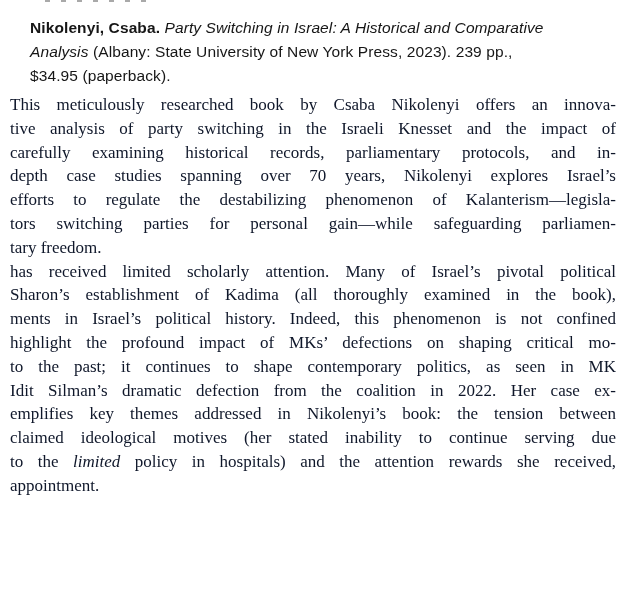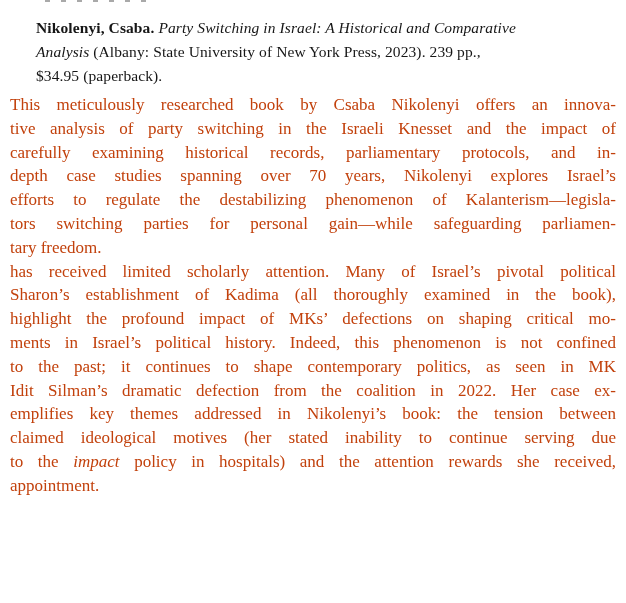--- a/index.html
+++ b/index.html
@@ -24,38 +24,37 @@
   .remnant i {
     display: block;
     width: 5px; height: 3px;
     background: #a9a9a9;
   }
   
   .citation {
     position: absolute;
     left: 30px; top: 16px;
     width: 566px;
-    font-family: Liberation Serif, serif;
+    font-family: Liberation Sans, sans-serif;
     font-size: 15.5px;
     line-height: 24px;
     color: #161616;
     letter-spacing: 0.1px;
-    margin-left: 6px;
   }
   .cit-line { white-space: nowrap; }
   .bold { font-weight: bold; }
   .italic { font-style: italic; }
   
   .review {
     position: absolute;
     left: 10px; top: 93px;
     width: 606px;
     font-size: 17px;
     line-height: 23.8px;
-    color: #c2410c;
+    color: #0f172a;
   }
   .line {
     text-align: justify;
     text-align-last: justify;
   }
   .line.plast { text-align-last: left; }
   .line.indent { text-indent: 20px; }
 </style>
 </head>
 <body>
@@ -92,24 +91,24 @@
         <div class="line"><span>tive analysis of party switching in the Israeli Knesset and the impact of</span></div>
         <div class="line"><span>carefully examining historical records, parliamentary protocols, and in-</span></div>
         <div class="line"><span>depth case studies spanning over 70 years, Nikolenyi explores Israel’s</span></div>
         <div class="line"><span>efforts to regulate the destabilizing phenomenon of Kalanterism—legisla-</span></div>
         <div class="line"><span>tors switching parties for personal gain—while safeguarding parliamen-</span></div>
         <div class="line plast"><span>tary freedom.</span></div>
       </div>
       <div class="paragraph">
         <div class="line"><span>has received limited scholarly attention. Many of Israel’s pivotal political</span></div>
         <div class="line"><span>Sharon’s establishment of Kadima (all thoroughly examined in the book),</span></div>
+        <div class="line"><span>ments in Israel’s political history. Indeed, this phenomenon is not confined</span></div>
         <div class="line"><span>highlight the profound impact of MKs’ defections on shaping critical mo-</span></div>
-        <div class="line"><span>ments in Israel’s political history. Indeed, this phenomenon is not confined</span></div>
         <div class="line"><span>to the past; it continues to shape contemporary politics, as seen in MK</span></div>
         <div class="line"><span>Idit Silman’s dramatic defection from the coalition in 2022. Her case ex-</span></div>
         <div class="line"><span>emplifies key themes addressed in Nikolenyi’s book: the tension between</span></div>
         <div class="line"><span>claimed ideological motives (her stated inability to continue serving due</span></div>
-        <div class="line"><span>to the </span><span class="italic">impact</span><span> policy in hospitals) and the attention rewards she received,</span></div>
+        <div class="line"><span>to the </span><span class="italic">limited</span><span> policy in hospitals) and the attention rewards she received,</span></div>
         <div class="line plast"><span>appointment.</span></div>
       </div>
     </div>
 
 </div>
 
 </body></html>

